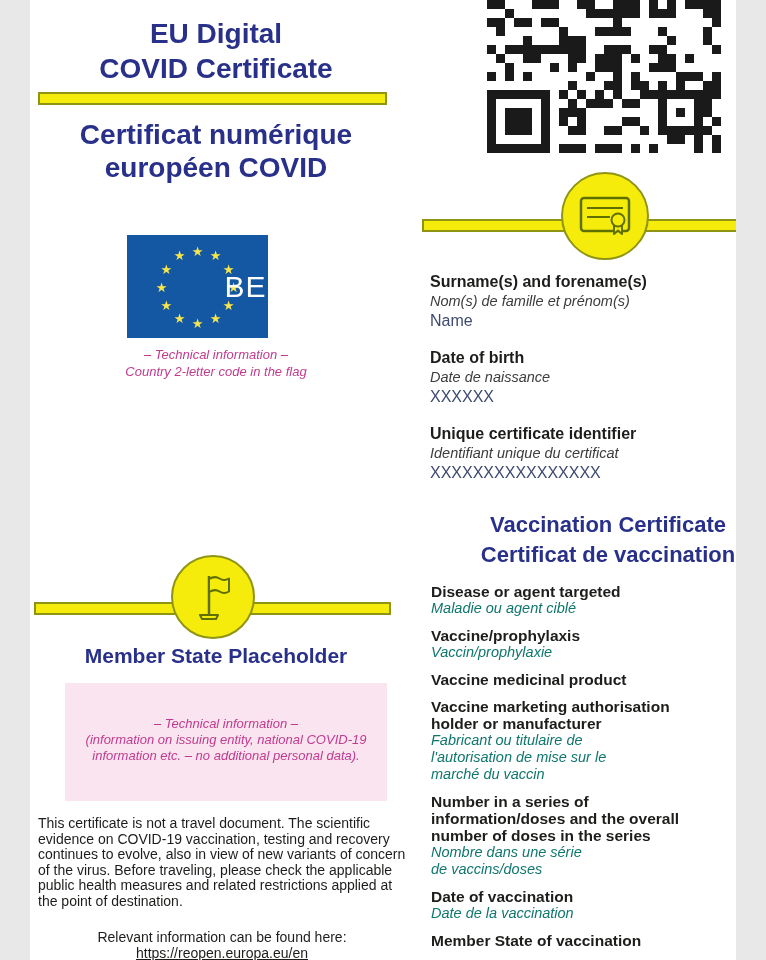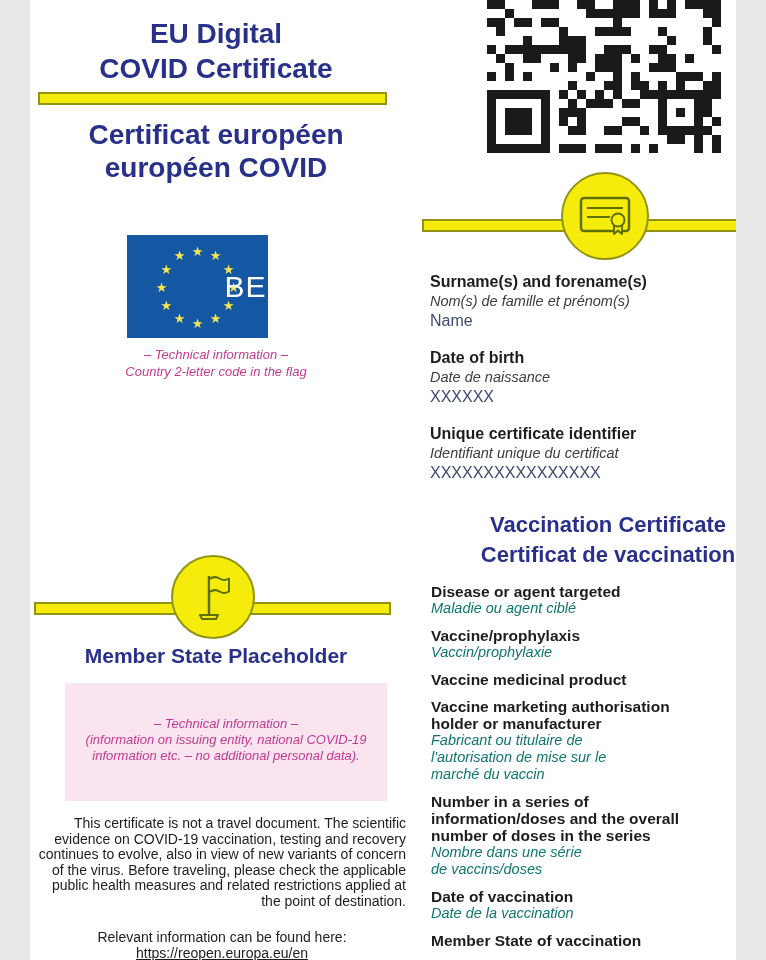--- a/index.html
+++ b/index.html
@@ -30,21 +30,21 @@
   .eu-flag .star{position:absolute;color:#f7e64a;font-size:13px;line-height:13px;
     transform:translate(-50%,-50%);}
   
   .magenta{color:#c03b8e;font-style:italic;text-align:center;}
   .flag-note{left:0;top:346px;width:372px;font-size:13px;line-height:17px;}
   .pink-box{left:35px;top:683px;width:322px;height:118px;background:#fae4ef;
     box-sizing:border-box;padding-top:33px;font-size:13px;line-height:16px;}
   
   .ms-heading{left:0;top:644px;width:372px;font-size:21px;}
   
-  .disclaimer{left:8px;top:816px;width:368px;text-align:right;
+  .disclaimer{left:8px;top:816px;width:368px;text-align:left;
     font-size:14px;line-height:15.5px;color:#1d1d1b;}
   .info-label{left:8px;top:929px;width:368px;text-align:center;font-size:14px;}
   .info-link-wrap{left:8px;top:945px;width:368px;text-align:center;font-size:14px;}
   .info-link-wrap a{color:#1d1d1b;text-decoration:underline;cursor:pointer;}
   
   .qr{left:457px;top:0;width:234px;height:153px;}
   .pfields{left:400px;top:272px;width:360px;}
   .pfield{margin-bottom:17px;}
   .pf-en{font-size:16px;font-weight:bold;line-height:20px;color:#1d1d1b;}
   .pf-fr{font-size:14.5px;font-style:italic;line-height:19px;color:#3c3c3b;}
@@ -61,21 +61,21 @@
 <div class="page">
 
   <div class="abs hline title-en">
     <div>EU Digital</div>
     <div>COVID Certificate</div>
   </div>
 
   <div class="abs ybar ybar-top"></div>
 
   <div class="abs hline title-fr">
-    <div>Certificat européen</div>
+    <div>Certificat numérique</div>
     <div>européen COVID</div>
   </div>
 
   <div class="abs eu-flag">
     <div id="eu-stars">
         <span class="star" style="left: 70.5px; top: 15.5px;">★</span>
         <span class="star" style="left: 88.5px; top: 20.3231px;">★</span>
         <span class="star" style="left: 101.677px; top: 33.5px;">★</span>
         <span class="star" style="left: 106.5px; top: 51.5px;">★</span>
         <span class="star" style="left: 101.677px; top: 69.5px;">★</span>

